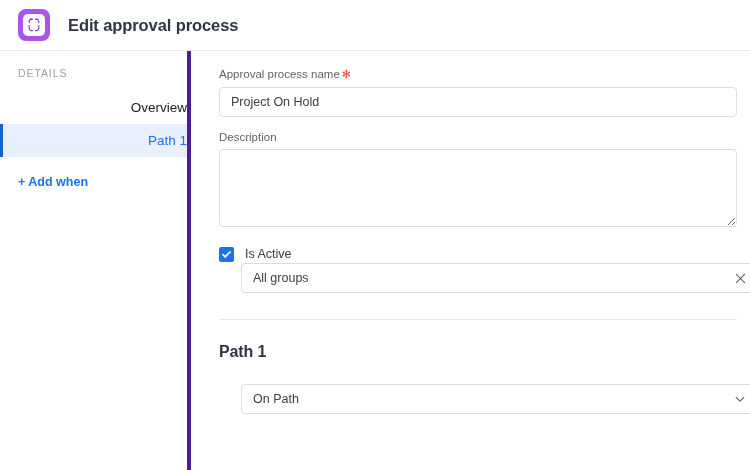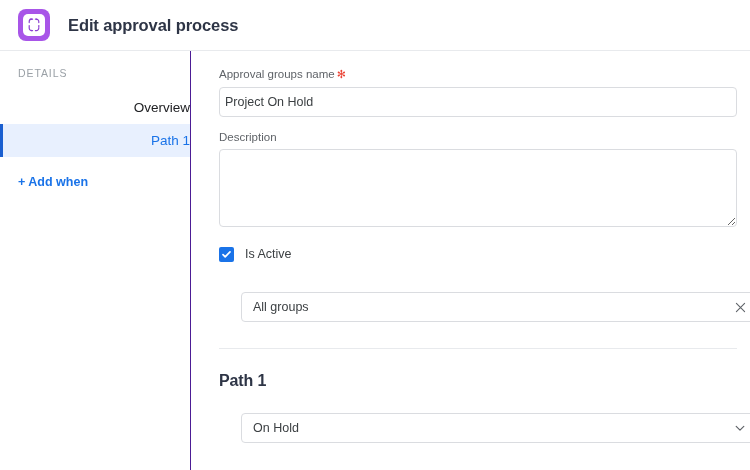--- a/index.html
+++ b/index.html
@@ -69,21 +69,21 @@
     flex: 1 1 auto;
     display: flex;
     min-height: 0;
   }
 
   
   .sidebar {
     width: 191px;
     min-width: 191px;
     box-sizing: border-box;
-    border-right: 1px solid #4c1d95;
+    border-right: 4px solid #4c1d95;
     background: #ffffff;
     padding-top: 16px;
   }
   .sidebar-heading {
     font-size: 10.5px;
     letter-spacing: 0.9px;
     color: #9aa0a6;
     padding: 0 0 0 18px;
     margin-bottom: 12px;
     text-transform: uppercase;
@@ -136,21 +136,21 @@
     color: #ea4335;
     font-size: 11px;
     margin-left: 2px;
   }
   .text-input {
     width: 100%;
     height: 30px;
     box-sizing: border-box;
     border: 1px solid #dadce0;
     border-radius: 4px;
-    padding: 0 5px;
+    padding: 0 11px;
     font-size: 12.5px;
     font-family: "Liberation Sans", sans-serif;
     color: #3c4043;
     background: #ffffff;
     outline: none;
   }
   .text-input::placeholder { color: #9aa0a6; }
 
   .textarea {
     width: 100%;
@@ -169,21 +169,21 @@
   }
 
   .spacer-14 { height: 14px; }
   .spacer-18 { height: 18px; }
 
   
   .check-row {
     display: flex;
     align-items: center;
     height: 18px;
-    margin-bottom: 29px;
+    margin-bottom: 0;
   }
   .checkbox {
     width: 15px;
     height: 15px;
     border-radius: 2px;
     background: #1a73e8;
     display: flex;
     align-items: center;
     justify-content: center;
     flex: 0 0 auto;
@@ -274,21 +274,21 @@
       <div class="nav-item active">
         <span>Path 1</span>
       </div>
       <a class="add-path">+ Add when</a>
     </div>
 
     <div class="main">
 
       <div class="field">
         <label class="field-label">
-          <span>Approval groups name</span><span class="req">✻</span>
+          <span>Approval process name</span><span class="req">✻</span>
         </label>
         <input class="text-input" type="text" value="Project On Hold" style="">
       </div>
 
       <div class="spacer-14"></div>
 
       <div class="field">
         <label class="field-label">Description</label>
         <textarea class="textarea" placeholder="" style=""></textarea>
       </div>
@@ -316,21 +316,21 @@
       </div>
 
       <div class="divider"></div>
 
       <div class="section-title">Path 1</div>
 
       <div style="height:23px"></div>
 
       <div class="field">
         <div class="combo">
-          <span class="combo-value">On Hold</span>
+          <span class="combo-value">On Path</span>
           <span class="icon-btn">
             <svg width="12" height="12" viewBox="0 0 12 12" fill="none">
               <path d="M2.2 4.4 L6 8.2 L9.8 4.4" stroke="#5f6368" stroke-width="1.2" stroke-linecap="round" stroke-linejoin="round"></path>
             </svg>
           </span>
         </div>
       </div>
 
     </div>
   </div>

